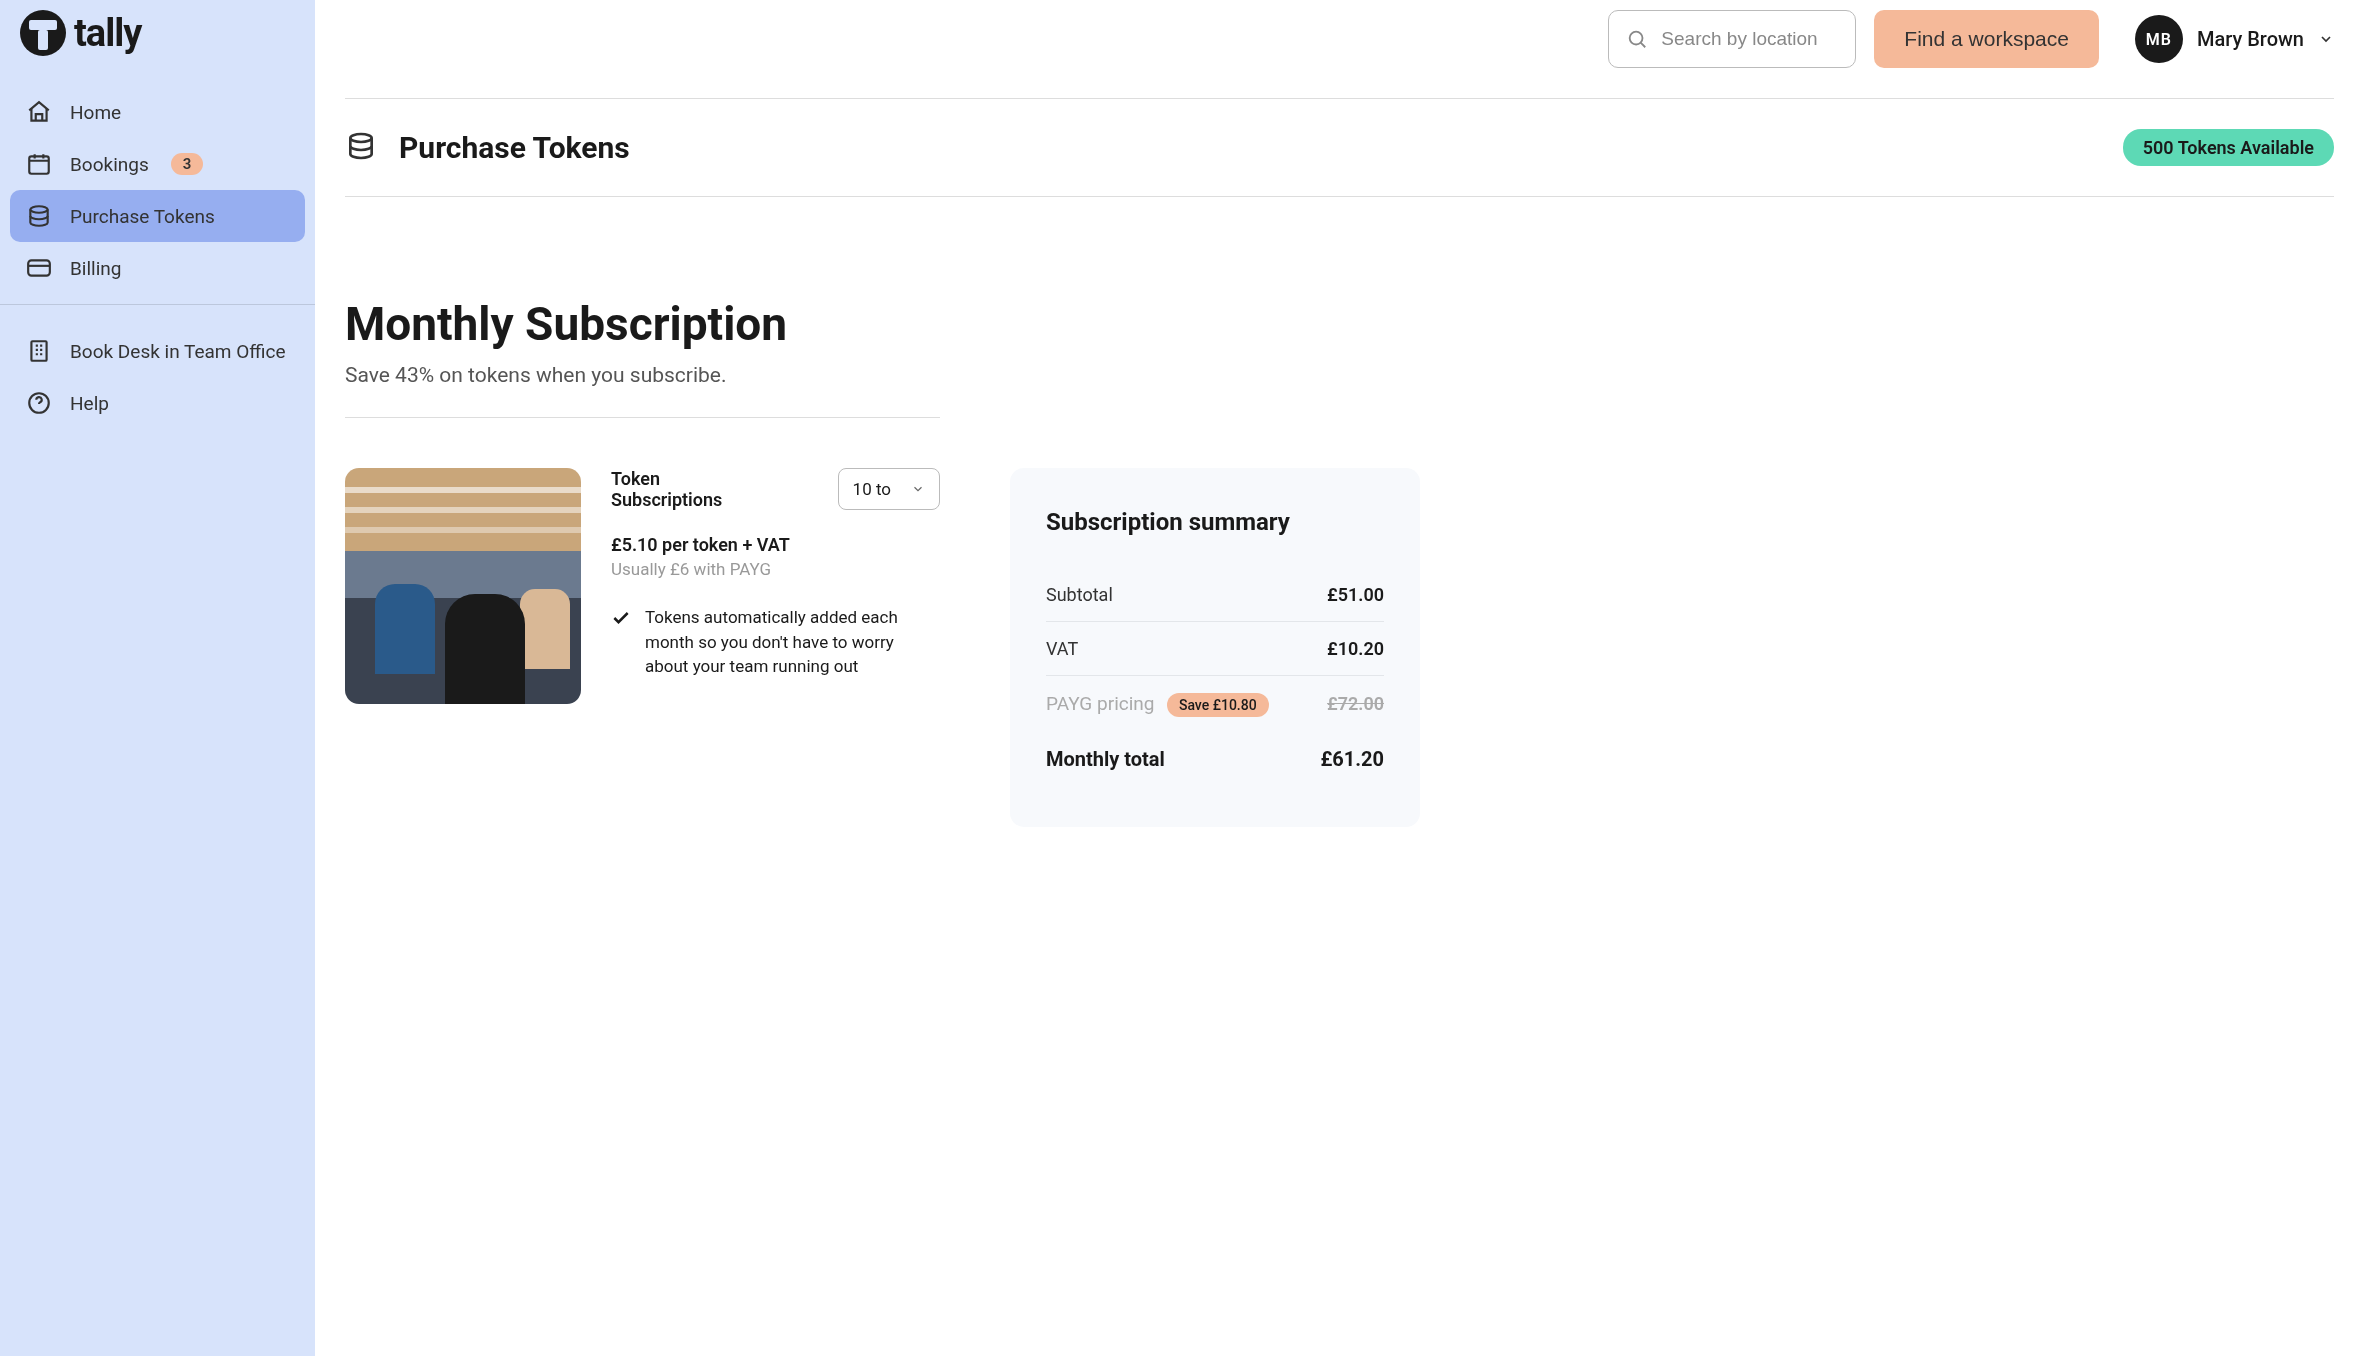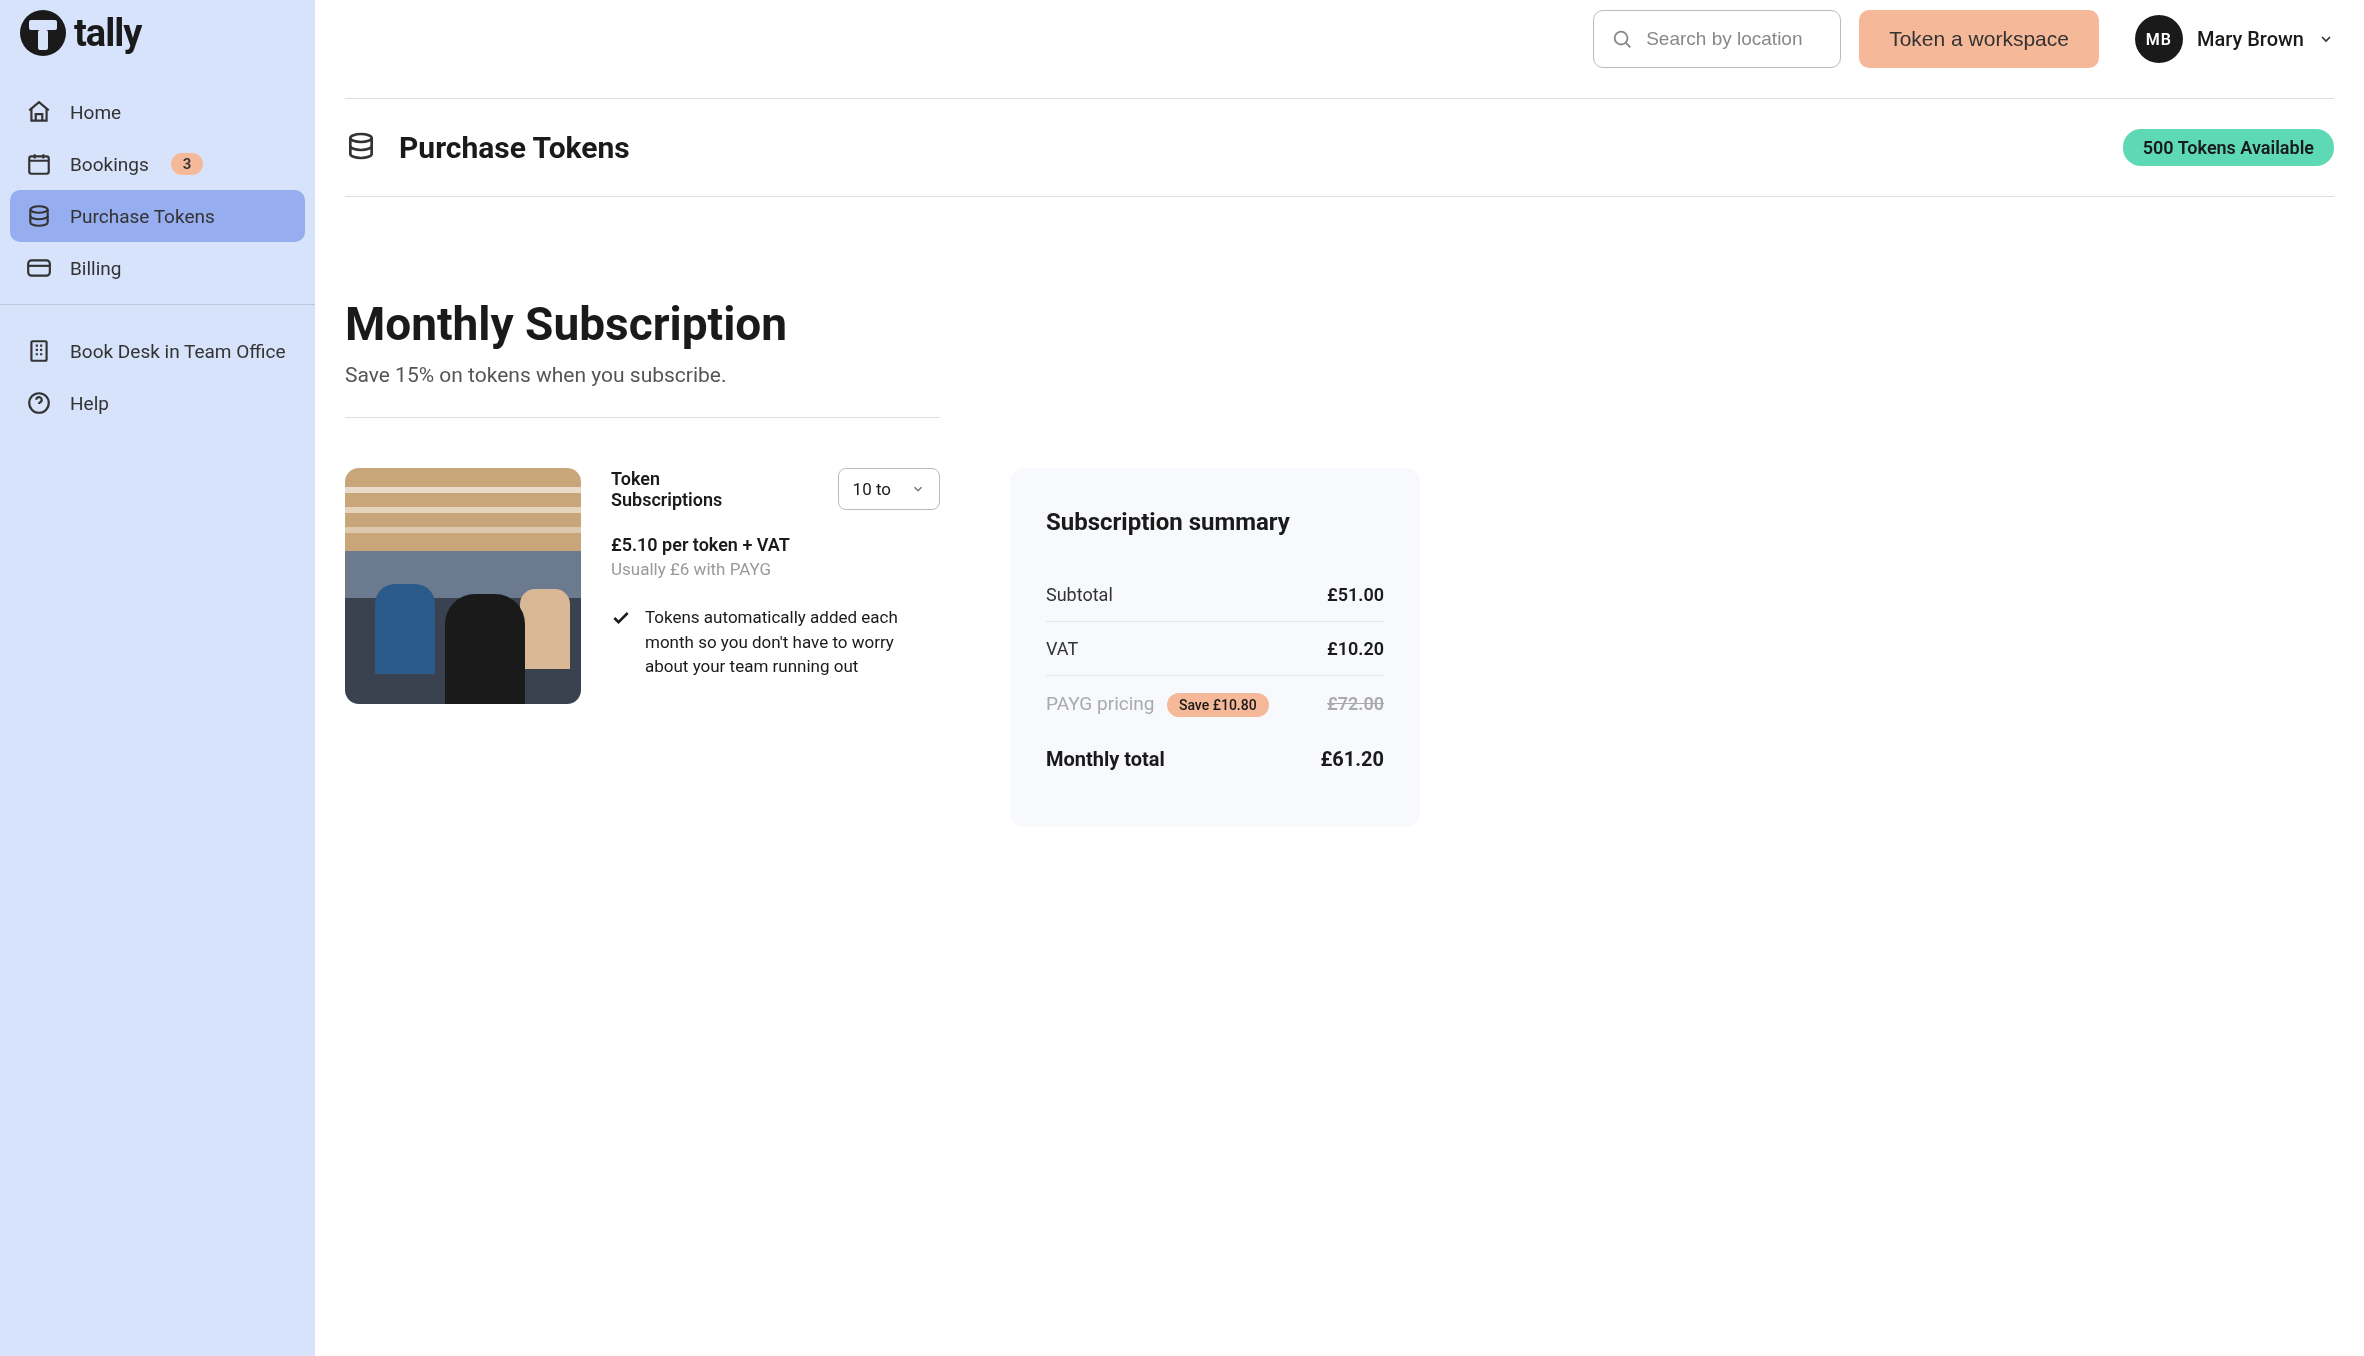--- a/index.html
+++ b/index.html
@@ -155,21 +155,21 @@
 
   <main class="main">
     <div class="topbar">
       <div class="search-wrap">
         <svg viewBox="0 0 24 24">
             <circle cx="11" cy="11" r="7"></circle>
             <path d="M21 21l-5-5"></path>
           </svg>
         <input class="search-input" type="text" placeholder="Search by location" style="">
       </div>
-      <button class="cta-btn">Token a workspace</button>
+      <button class="cta-btn">Find a workspace</button>
       <div class="user">
         <div class="avatar">MB</div>
         <span class="username">Mary Brown</span>
         <span class="chevron">
           <svg viewBox="0 0 24 24">
               <path d="M6 9l6 6 6-6"></path>
             </svg>
         </span>
       </div>
     </div>
@@ -187,21 +187,21 @@
               </svg>
           </span>
           <h1 class="page-title">Purchase Tokens</h1>
         </div>
         <span class="token-badge">500 Tokens Available</span>
       </div>
 
       <div class="hr2"></div>
 
       <h2 class="section-title">Monthly Subscription</h2>
-      <p class="section-sub">Save 15% on tokens when you subscribe.</p>
+      <p class="section-sub">Save 43% on tokens when you subscribe.</p>
       <div class="inner-hr"></div>
 
       <div class="cols">
         <div class="left-col">
           <div class="thumb"></div>
           <div class="details">
             <div class="detail-row">
               <span class="detail-label">Token Subscriptions</span>
               <div class="select">
                 <span>10 to</span>

